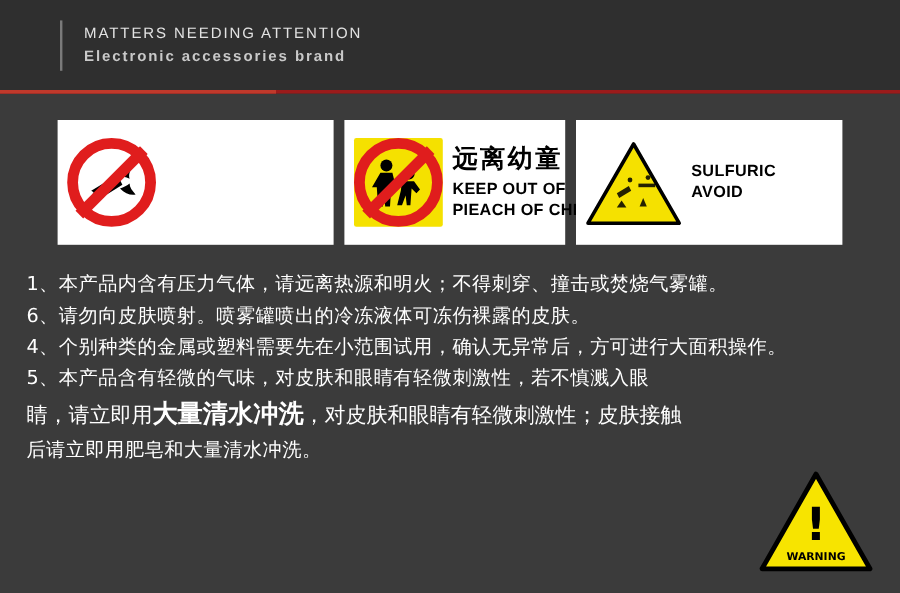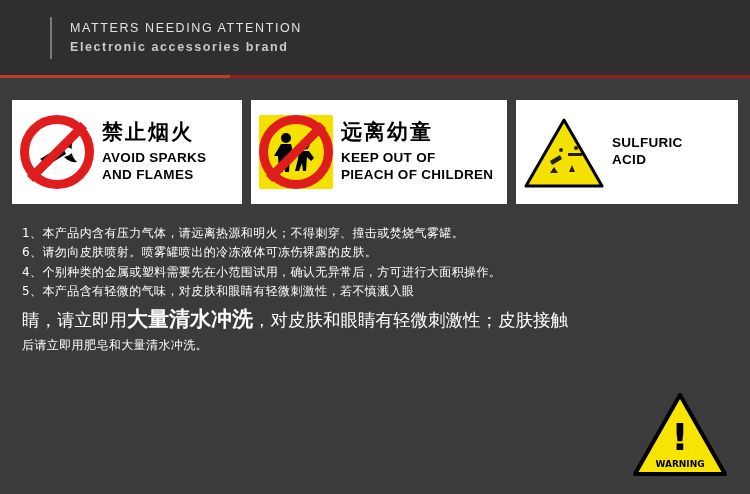--- a/index.html
+++ b/index.html
@@ -95,21 +95,21 @@
   }
   .sign-en {
     font-size:13.5px;
     font-weight:bold;
     color:#000;
     line-height:1.25;
     letter-spacing:0.3px;
     white-space:nowrap;
   }
   .sign1 { width:230px; }
-  .sign2 { width:256px; }
+  .sign2 { width:184px; }
   .sign3 { width:222px; }
 
   
   .prohibit {
     width:74px; height:74px;
     border:9px solid #e01d1d;
     border-radius:50%;
     position:relative;
     background:#ffffff;
   }
@@ -149,21 +149,21 @@
     position:relative;
   }
   .tri svg { display:block; }
 
   
   .notes {
     padding:6px 22px 0 22px;
     font-family:"DejaVu Sans", sans-serif;
   }
   .note {
-    font-size:12px;
+    font-size:16px;
     color:#ffffff;
     line-height:1.62;
     letter-spacing:0.4px;
     white-space:nowrap;
   }
   .note-wrap { white-space:normal; line-height:1.62; font-size:17.5px; }
   .hl {
     color:#ffffff;
     font-size:21px;
     font-weight:bold;
@@ -202,25 +202,20 @@
               <path d="M15 26 l14 -7 l3 6 l-13 8 z"></path>
               <path d="M28 18 c4 -6 9 -8 13 -8 c-3 3 -4 7 -3 10 c-3 -2 -7 -2 -10 -2 z"></path>
               <path d="M30 28 c4 4 9 6 13 5 c-3 -3 -5 -6 -5 -9 c-2 2 -5 3 -8 4 z"></path>
               <circle cx="11" cy="34" r="4"></circle>
             </g>
           </svg>
         </div>
         <div class="slash"></div>
       </div>
     </div>
-    <div class="sign-text">
-      <div class="sign-zh">禁止烟火</div>
-      <div class="sign-en">AVOID SPARKS</div>
-      <div class="sign-en">AND  FLAMES</div>
-    </div>
   </div>
 
   <div class="sign sign2">
     <div class="sign-pic">
       <div class="kid-sign">
         <div class="prohibit">
           <div class="inner">
             <svg width="48" height="48" viewBox="0 0 48 48">
               <g fill="#000000">
 
@@ -254,21 +249,21 @@
             <path d="M30 50 l4 6 h-8 z"></path>
             <path d="M48 48 l3 7 h-6 z"></path>
             <circle cx="37" cy="33" r="2"></circle>
             <circle cx="52" cy="31" r="2"></circle>
           </g>
         </svg>
       </div>
     </div>
     <div class="sign-text">
       <div class="sign-en">SULFURIC</div>
-      <div class="sign-en">ACID</div>
+      <div class="sign-en">AVOID</div>
     </div>
   </div>
 
 </div>
 
 <div class="notes">
   <div class="note">1、本产品内含有压力气体，请远离热源和明火；不得刺穿、撞击或焚烧气雾罐。</div>
   <div class="note">6、请勿向皮肤喷射。喷雾罐喷出的冷冻液体可冻伤裸露的皮肤。</div>
   <div class="note">4、个别种类的金属或塑料需要先在小范围试用，确认无异常后，方可进行大面积操作。</div>
   <div class="note">5、本产品含有轻微的气味，对皮肤和眼睛有轻微刺激性，若不慎溅入眼</div>

